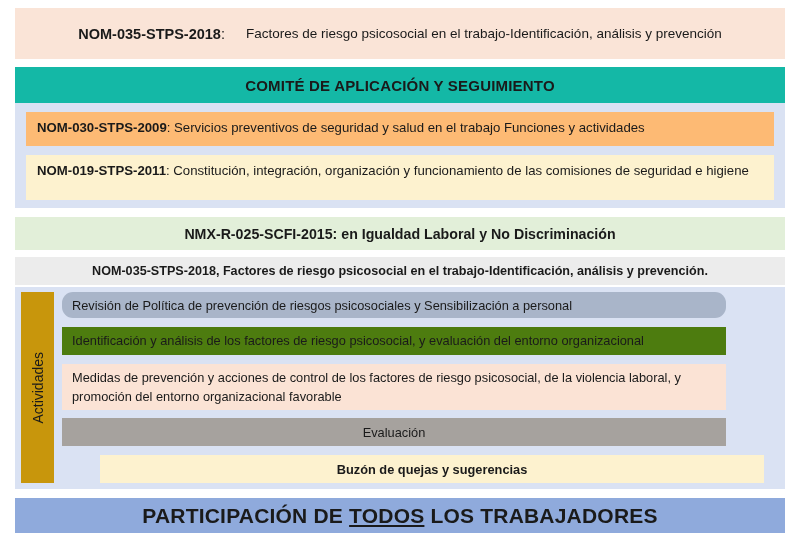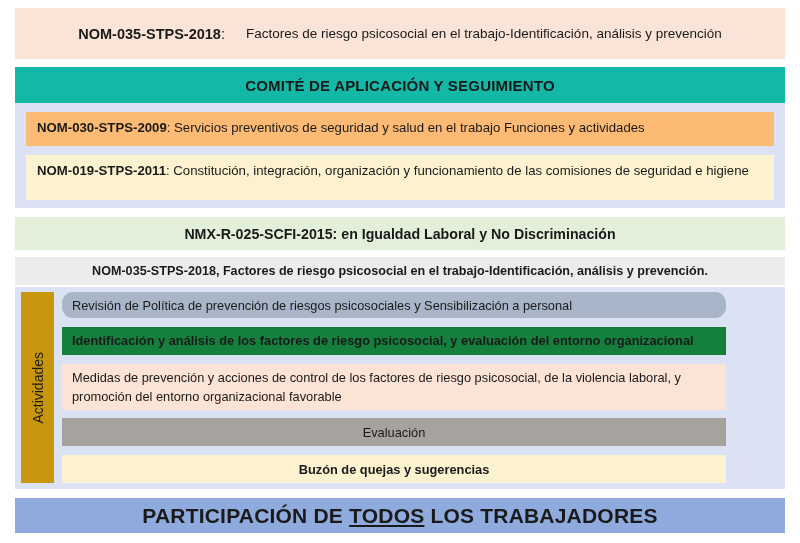--- a/index.html
+++ b/index.html
@@ -177,21 +177,21 @@
     justify-content: center;
     text-align: center;
   }
   .act-item.bold {
     font-weight: bold;
   }
   .act-h1 { height: 26px; border-radius: 11px; }
   .act-h2 { height: 28px; }
   .act-h3 { height: 46px; align-items: flex-start; padding-top: 4px;}
   .act-h4 { height: 28px; }
-  .act-h5 { height: 28px; }
+  .act-h5 { height: 28px; margin-left: 38px; }
 
   
   .footer-bar {
     top: 498px;
     height: 35px;
     background: #8faadc;
     display: flex;
     align-items: center;
     justify-content: center;
   }
@@ -239,21 +239,21 @@
   <div class="band hdr-sub035">
     <div class="txt">NOM-035-STPS-2018, Factores de riesgo psicosocial en el trabajo-Identificación, análisis y prevención.</div>
   </div>
 
   <div class="band panel-activities">
     <div class="act-label">
       <span class="vtext">Actividades</span>
     </div>
     <div class="act-list">
       <div class="act-item act-h1" style="background:#a9b5c9;">Revisión de Política de prevención de riesgos psicosociales y Sensibilización a personal</div>
-      <div class="act-item act-h2" style="background:#15803d;font-weight:bold;">Identificación y análisis de los factores de riesgo psicosocial, y evaluación del entorno organizacional</div>
+      <div class="act-item act-h2" style="background:#4d7c0f;">Identificación y análisis de los factores de riesgo psicosocial, y evaluación del entorno organizacional</div>
       <div class="act-item act-h3" style="background:#fbe3d5;">Medidas de prevención y acciones de control de los factores de riesgo psicosocial, de la violencia laboral, y promoción del entorno organizacional favorable</div>
       <div class="act-item act-h4 centered" style="background:#a6a29e;">Evaluación</div>
       <div class="act-item act-h5 centered bold" style="background:#fdf2cf;">Buzón de quejas y sugerencias</div>
     </div>
   </div>
 
   <div class="band footer-bar">
     <div class="txt"><span>PARTICIPACIÓN DE </span><span class="u">TODOS</span><span> LOS TRABAJADORES</span></div>
   </div>
 

